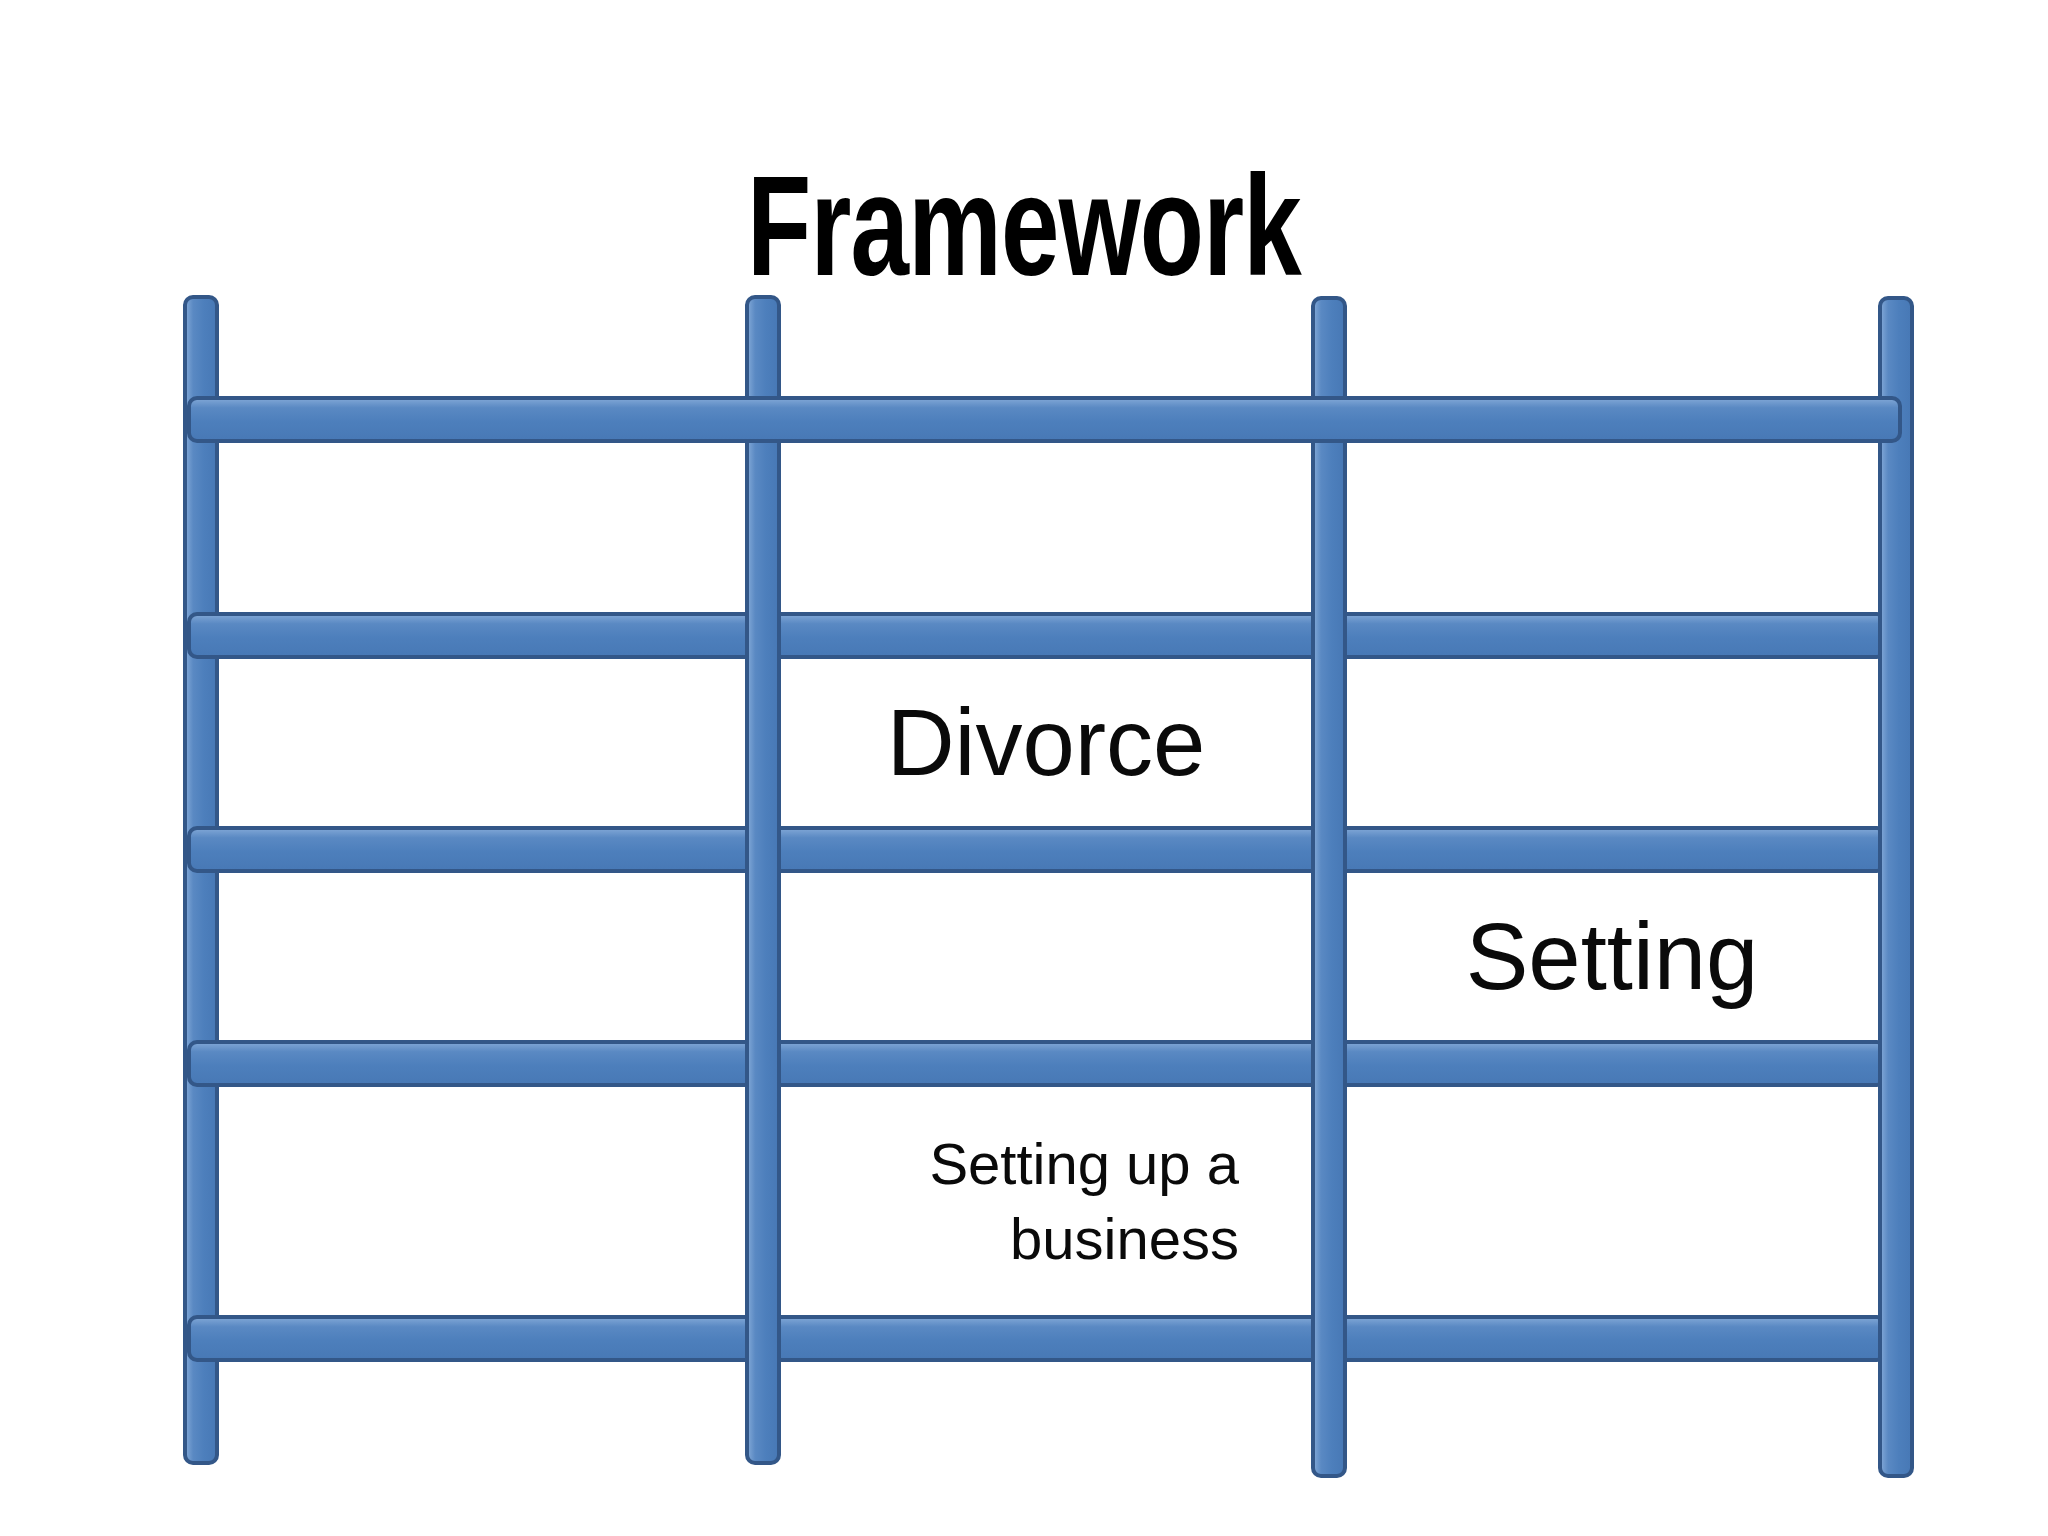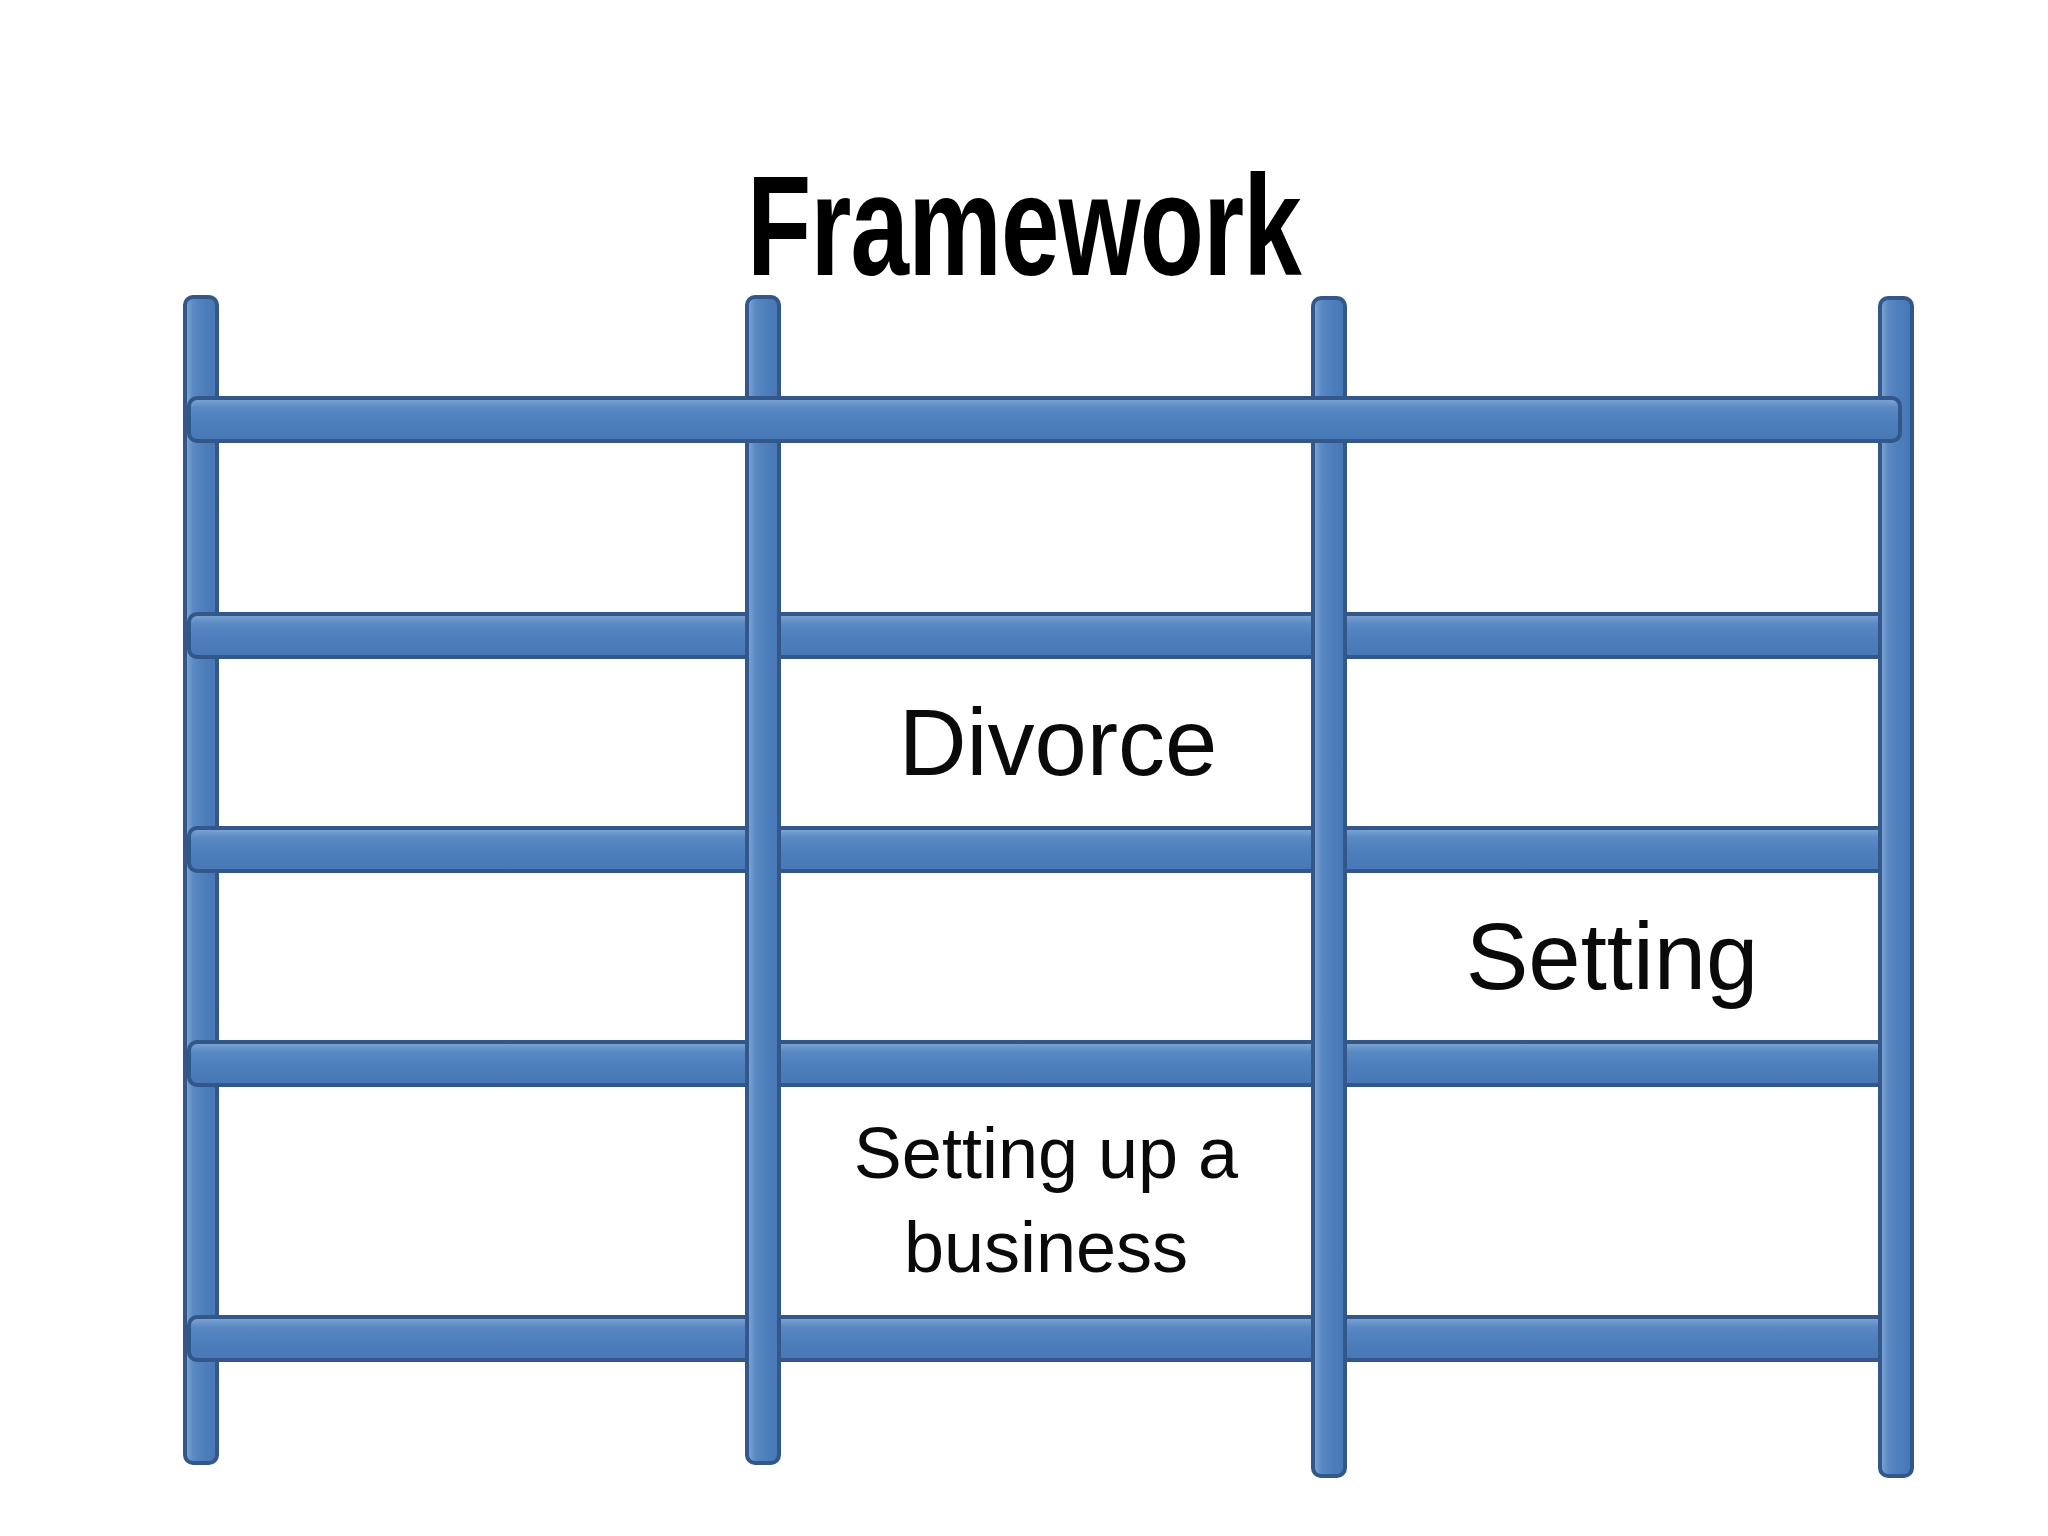--- a/index.html
+++ b/index.html
@@ -59,25 +59,25 @@
   .cell-label{
     position:absolute;z-index:5;
     display:flex;align-items:center;justify-content:center;
     text-align:center;
     font-size:94px;line-height:1.25;
     color:var(--label-text);
     white-space:nowrap;
   }
   .lbl-property{left:219px;top:445px;width:526px;height:167px;}
   .lbl-death{left:1346px;top:445px;width:532px;height:167px;}
-  .lbl-divorce{left:781px;top:660px;width:530px;height:166px;padding-left:12px;}
+  .lbl-divorce{left:781px;top:660px;width:530px;height:166px;}
   .lbl-commerce{left:1346px;top:874px;width:532px;height:166px;}
   .lbl-setting{
-    left:811px;top:1090px;width:470px;height:222px;
-    font-size:72px;line-height:1.3;white-space:normal;
+    left:769px;top:1090px;width:470px;height:222px;
+    font-size:58px;line-height:1.3;white-space:normal;text-align:right;
   }
 </style>
 </head>
 <body>
 
 <div class="canvas">
 
   <h1 class="title">Framework</h1>
 
   <div class="post post-1"></div>

